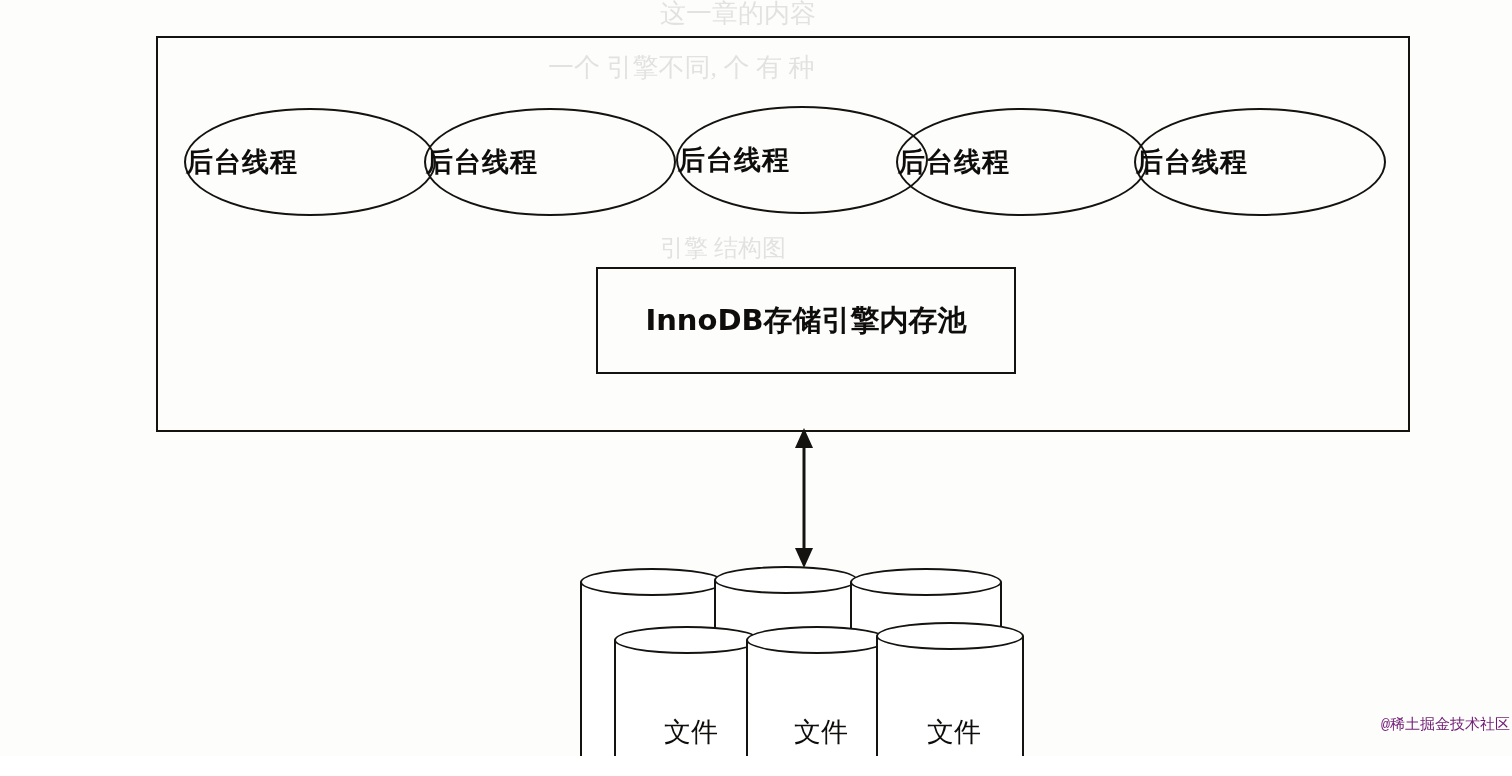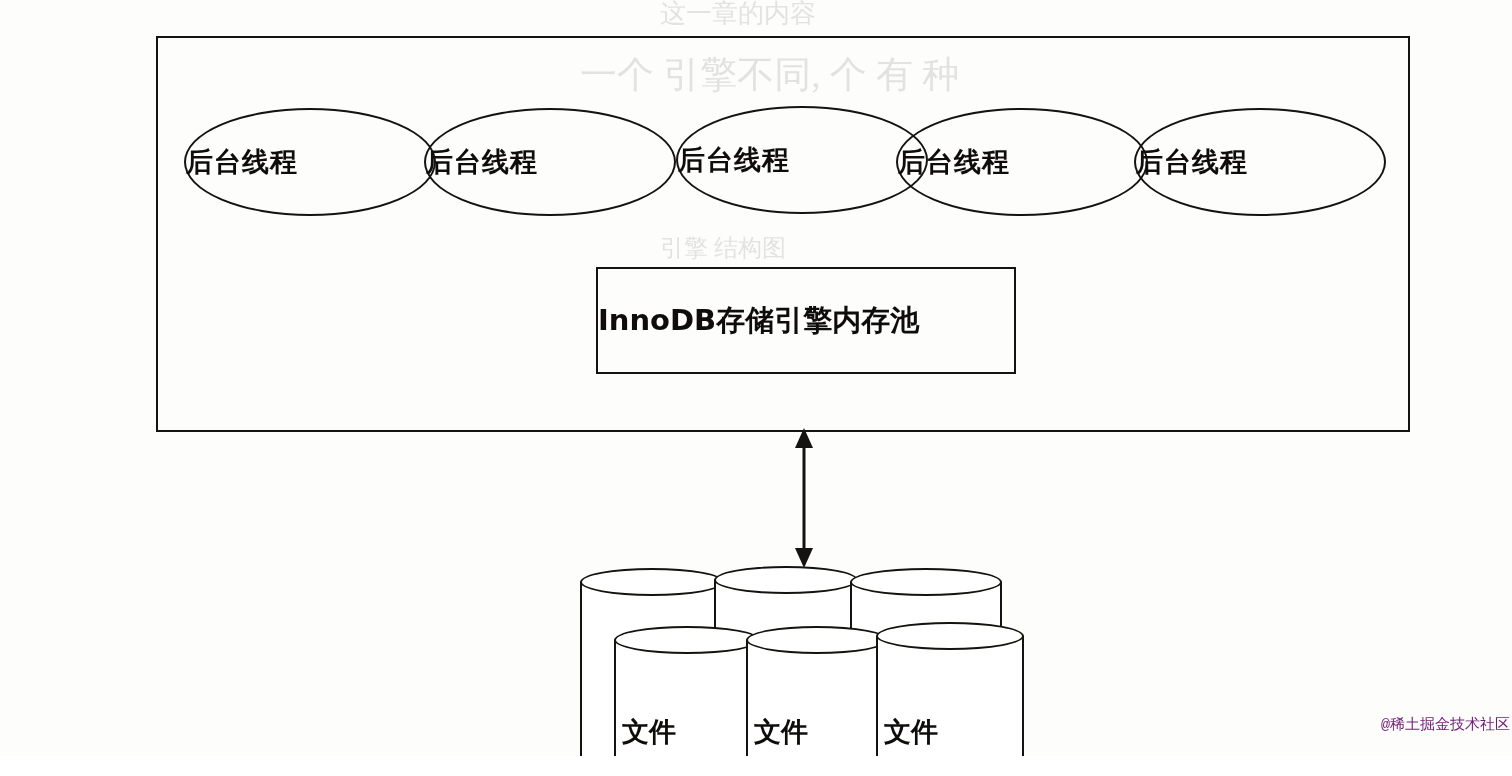--- a/index.html
+++ b/index.html
@@ -63,20 +63,21 @@
   .pool {
     position: absolute;
     left: 596px;
     top: 267px;
     width: 420px;
     height: 107px;
     border: 2.5px solid #15130f;
     background: transparent;
     display: flex;
     align-items: center;
+    justify-content: center;
     box-sizing: border-box;
   }
   .pool span {
     font-size: 29px;
     font-weight: 700;
     color: #0e0d0b;
     font-family: "DejaVu Sans", sans-serif;
   }
 
   
@@ -124,23 +125,23 @@
     border-radius: 50%;
     background: transparent;
     box-sizing: border-box;
     clip-path: inset(50% -4px -4px -4px);
   }
   .cyl .label {
     position: absolute;
     left: 0;
     right: 0;
     bottom: 36px;
-    text-align: left;
+    text-align: center;
     font-size: 27px;
-    font-weight: 700;
+    font-weight: 400;
     color: #0e0d0b;
     font-family: "DejaVu Sans", sans-serif;
     padding-left: 8px;
   }
 
   
   .watermark {
     position: absolute;
     right: 2px;
     bottom: 22px;
@@ -149,21 +150,21 @@
     font-family: Liberation Mono, monospace;
     white-space: nowrap;
   }
 </style>
 </head>
 <body>
 
 <div id="canvas">
 
   <div class="ghost" style="left:660px; top:-4px; font-size:26px;">这一章的内容</div>
-  <div class="ghost" style="left:580px; top:50px; font-size:37px;">一个 引擎不同, 个 有 种</div>
+  <div class="ghost" style="left:548px; top:50px; font-size:26px;">一个 引擎不同, 个 有 种</div>
   <div class="ghost" style="left:660px; top:232px; font-size:24px;">引擎 结构图</div>
 
   <div class="outer-box"></div>
 
   <div class="thread" style="left:184px; top:108px;">
     <span>后台线程</span>
   </div>
   <div class="thread" style="left:424px; top:108px;">
     <span>后台线程</span>
   </div>

